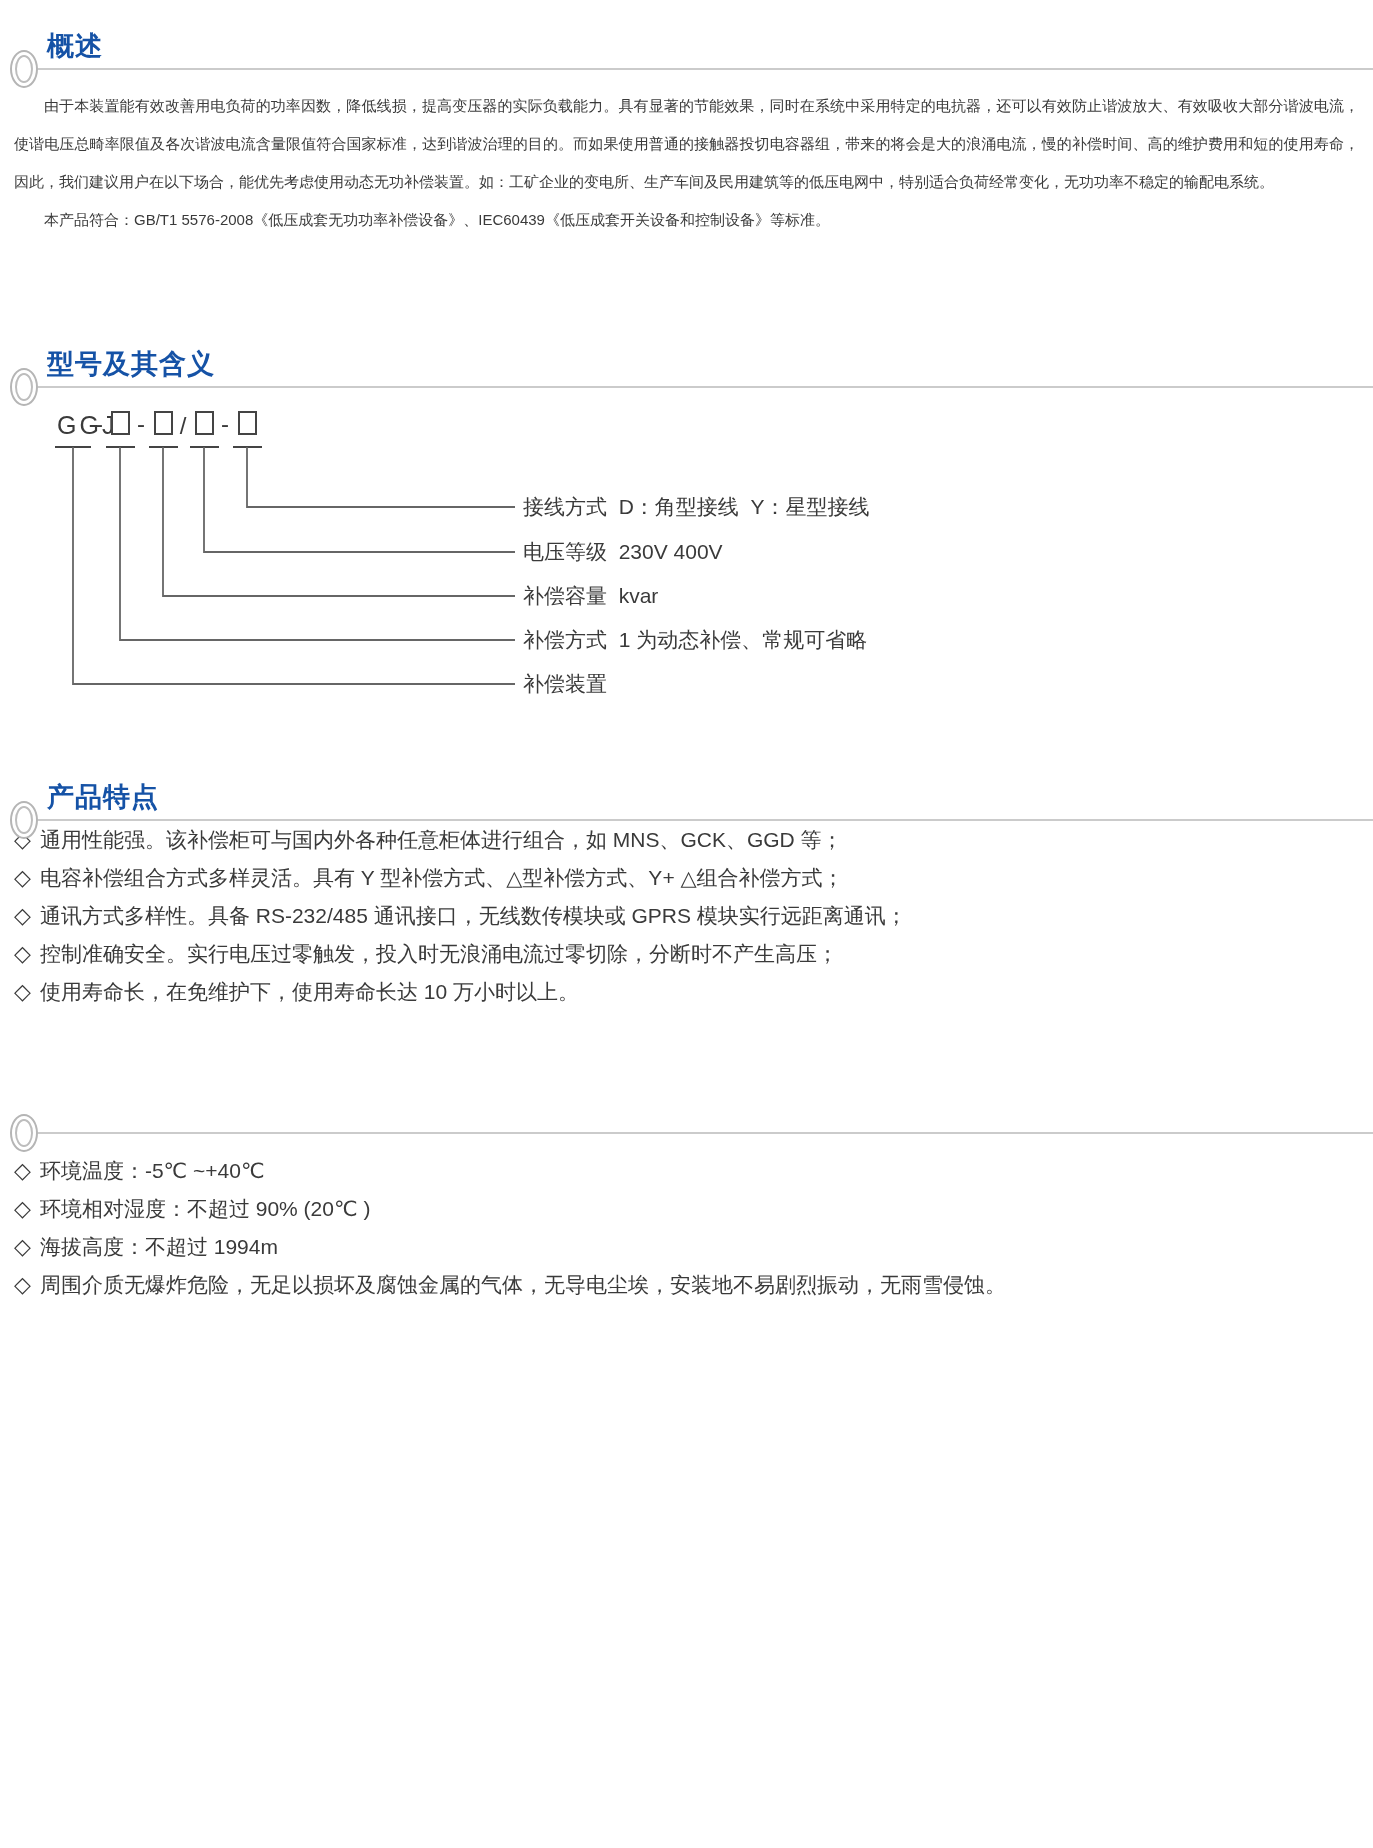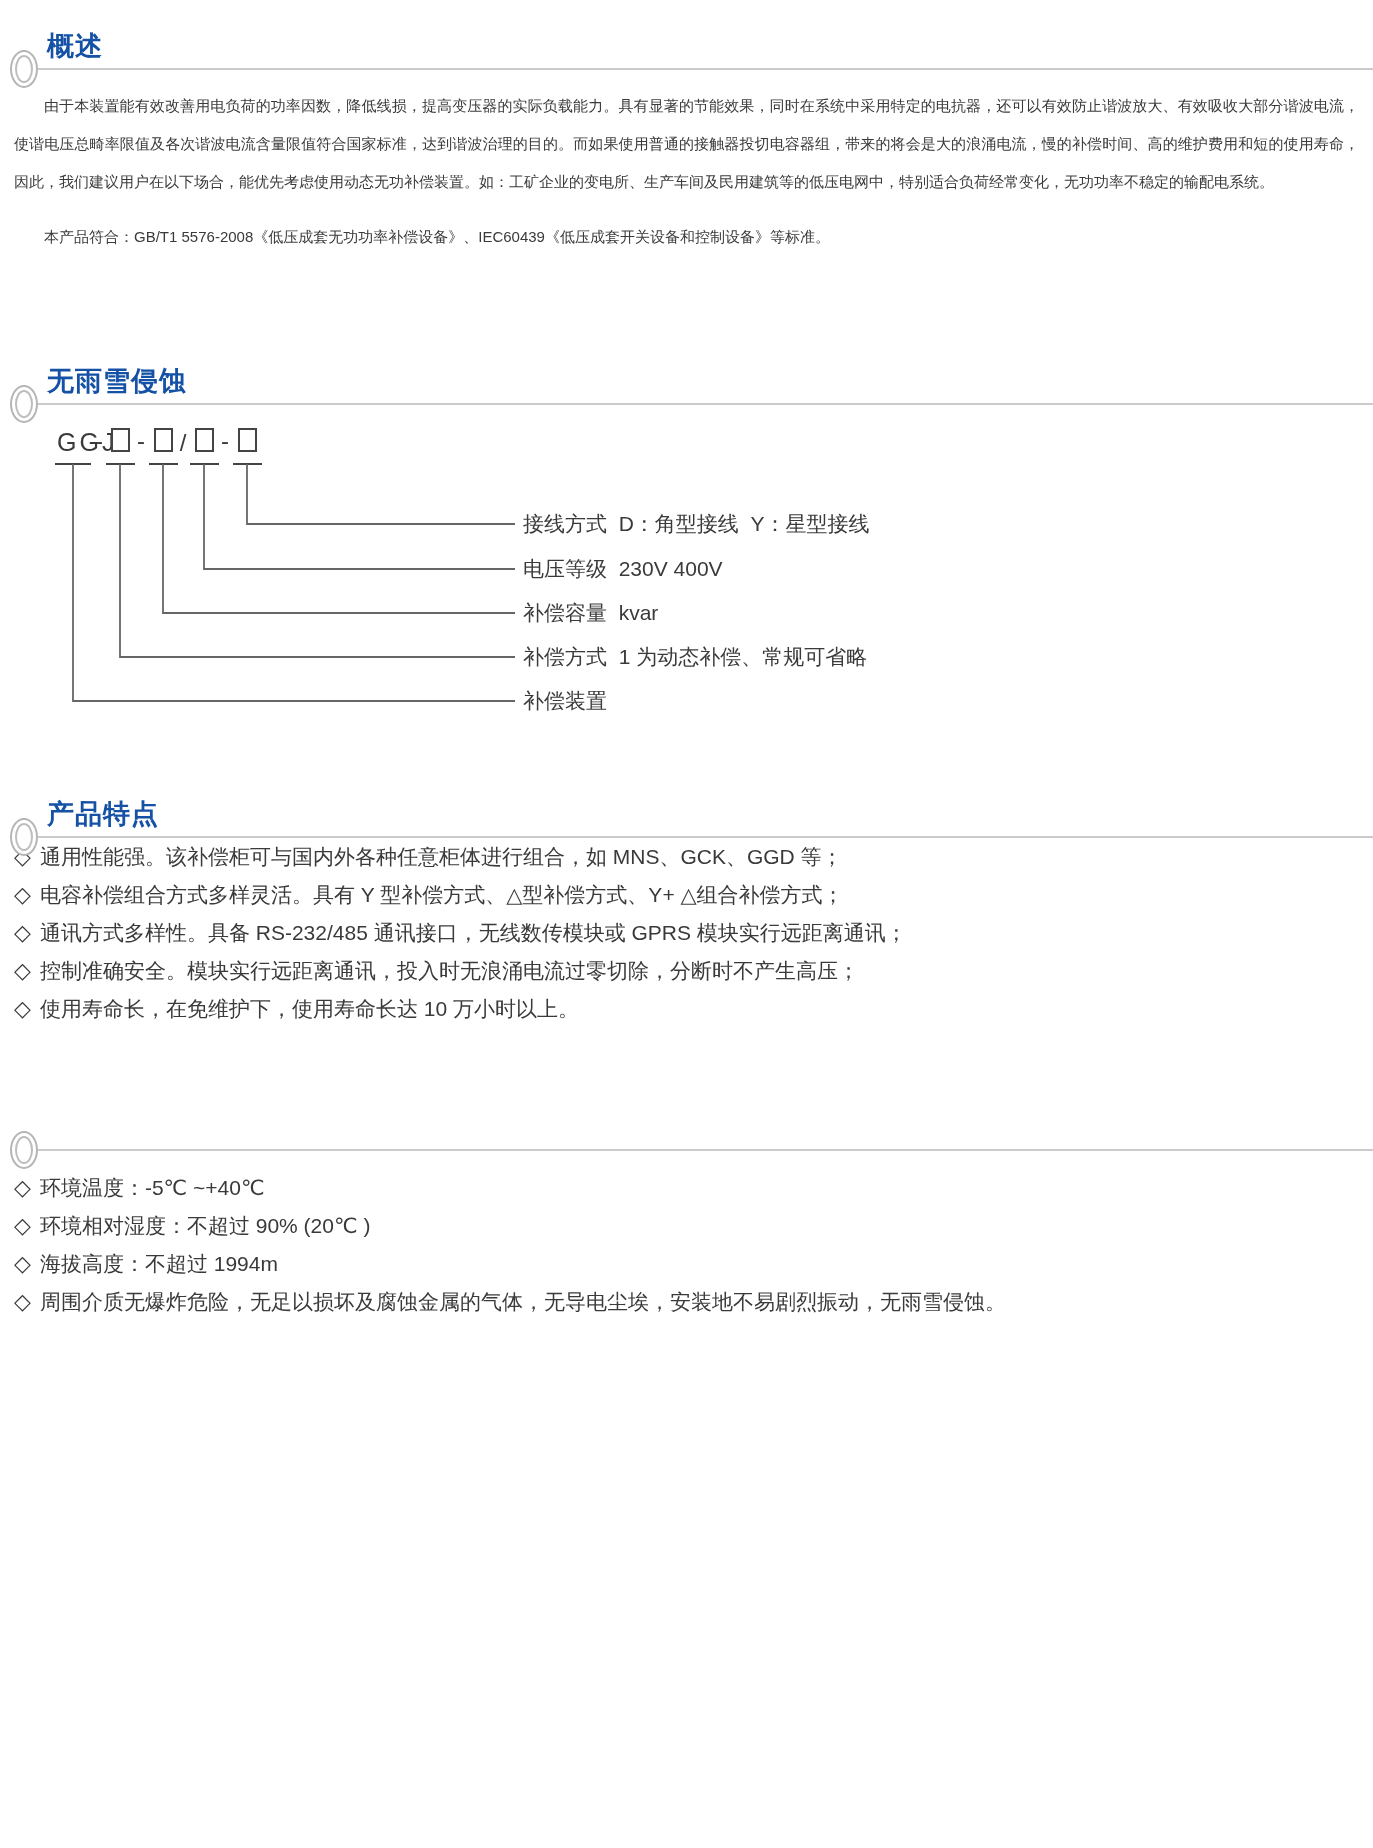--- a/index.html
+++ b/index.html
@@ -26,21 +26,21 @@
   }
   .ring::after {
     content:""; position:absolute; inset:3px;
     border:2px solid #bdbdbd; border-radius:50%; display:block;
   }
 
   
   .para {
     font-size:15px; line-height:38px; text-align:justify; color:#3a3a3a;
   }
-  .indent { text-indent:2em;margin-top:17px; }
+  .indent { text-indent:2em; }
   .sec-overview { padding-top:28px; }
   .sec-overview .para-first { margin-top:17px; }
 
   .sec-model { margin-top:107px; }
   .diagram { margin-top:16px; position:relative; }
   .diagram svg { display:block; }
   .model-text { font-size:25px; letter-spacing:3px; fill:#3a3a3a; }
   .model-sep  { font-size:24px; fill:#3a3a3a; }
   .model-box  { fill:none; stroke:#444; stroke-width:2; }
   .model-underline { stroke:#444; stroke-width:2; }
@@ -65,21 +65,21 @@
   <section class="sec-overview">
     <h2 class="sec-title">概述</h2>
     <div class="sec-rule">
       <span class="ring"></span>
     </div>
     <p class="para indent para-first">由于本装置能有效改善用电负荷的功率因数，降低线损，提高变压器的实际负载能力。具有显著的节能效果，同时在系统中采用特定的电抗器，还可以有效防止谐波放大、有效吸收大部分谐波电流，使谐电压总畸率限值及各次谐波电流含量限值符合国家标准，达到谐波治理的目的。而如果使用普通的接触器投切电容器组，带来的将会是大的浪涌电流，慢的补偿时间、高的维护费用和短的使用寿命，因此，我们建议用户在以下场合，能优先考虑使用动态无功补偿装置。如：工矿企业的变电所、生产车间及民用建筑等的低压电网中，特别适合负荷经常变化，无功功率不稳定的输配电系统。</p>
     <p class="para indent">本产品符合：GB/T1 5576-2008《低压成套无功功率补偿设备》、IEC60439《低压成套开关设备和控制设备》等标准。</p>
   </section>
 
   <section class="sec-model">
-    <h2 class="sec-title">无雨雪侵蚀</h2>
+    <h2 class="sec-title">型号及其含义</h2>
     <div class="sec-rule">
       <span class="ring"></span>
     </div>
 
     <div class="diagram">
       <svg width="1345" height="312" viewBox="0 0 1345 312">
 
         <text class="model-text" x="43" y="30">GGJ</text>
         <text class="model-sep" x="85" y="28" text-anchor="middle">-</text>
         <rect class="model-box" x="98" y="8" width="17" height="22"></rect>
@@ -125,21 +125,21 @@
       <div class="bullet">
         <span class="bullet-glyph">◇</span>
         <span class="bullet-text">电容补偿组合方式多样灵活。具有 Y 型补偿方式、△型补偿方式、Y+ △组合补偿方式；</span>
       </div>
       <div class="bullet">
         <span class="bullet-glyph">◇</span>
         <span class="bullet-text">通讯方式多样性。具备 RS-232/485 通讯接口，无线数传模块或 GPRS 模块实行远距离通讯；</span>
       </div>
       <div class="bullet">
         <span class="bullet-glyph">◇</span>
-        <span class="bullet-text">控制准确安全。模块实行远距离通讯，投入时无浪涌电流过零切除，分断时不产生高压；</span>
+        <span class="bullet-text">控制准确安全。实行电压过零触发，投入时无浪涌电流过零切除，分断时不产生高压；</span>
       </div>
       <div class="bullet">
         <span class="bullet-glyph">◇</span>
         <span class="bullet-text">使用寿命长，在免维护下，使用寿命长达 10 万小时以上。</span>
       </div>
     </div>
   </section>
 
   <section class="sec-env">
     <div class="sec-rule">

